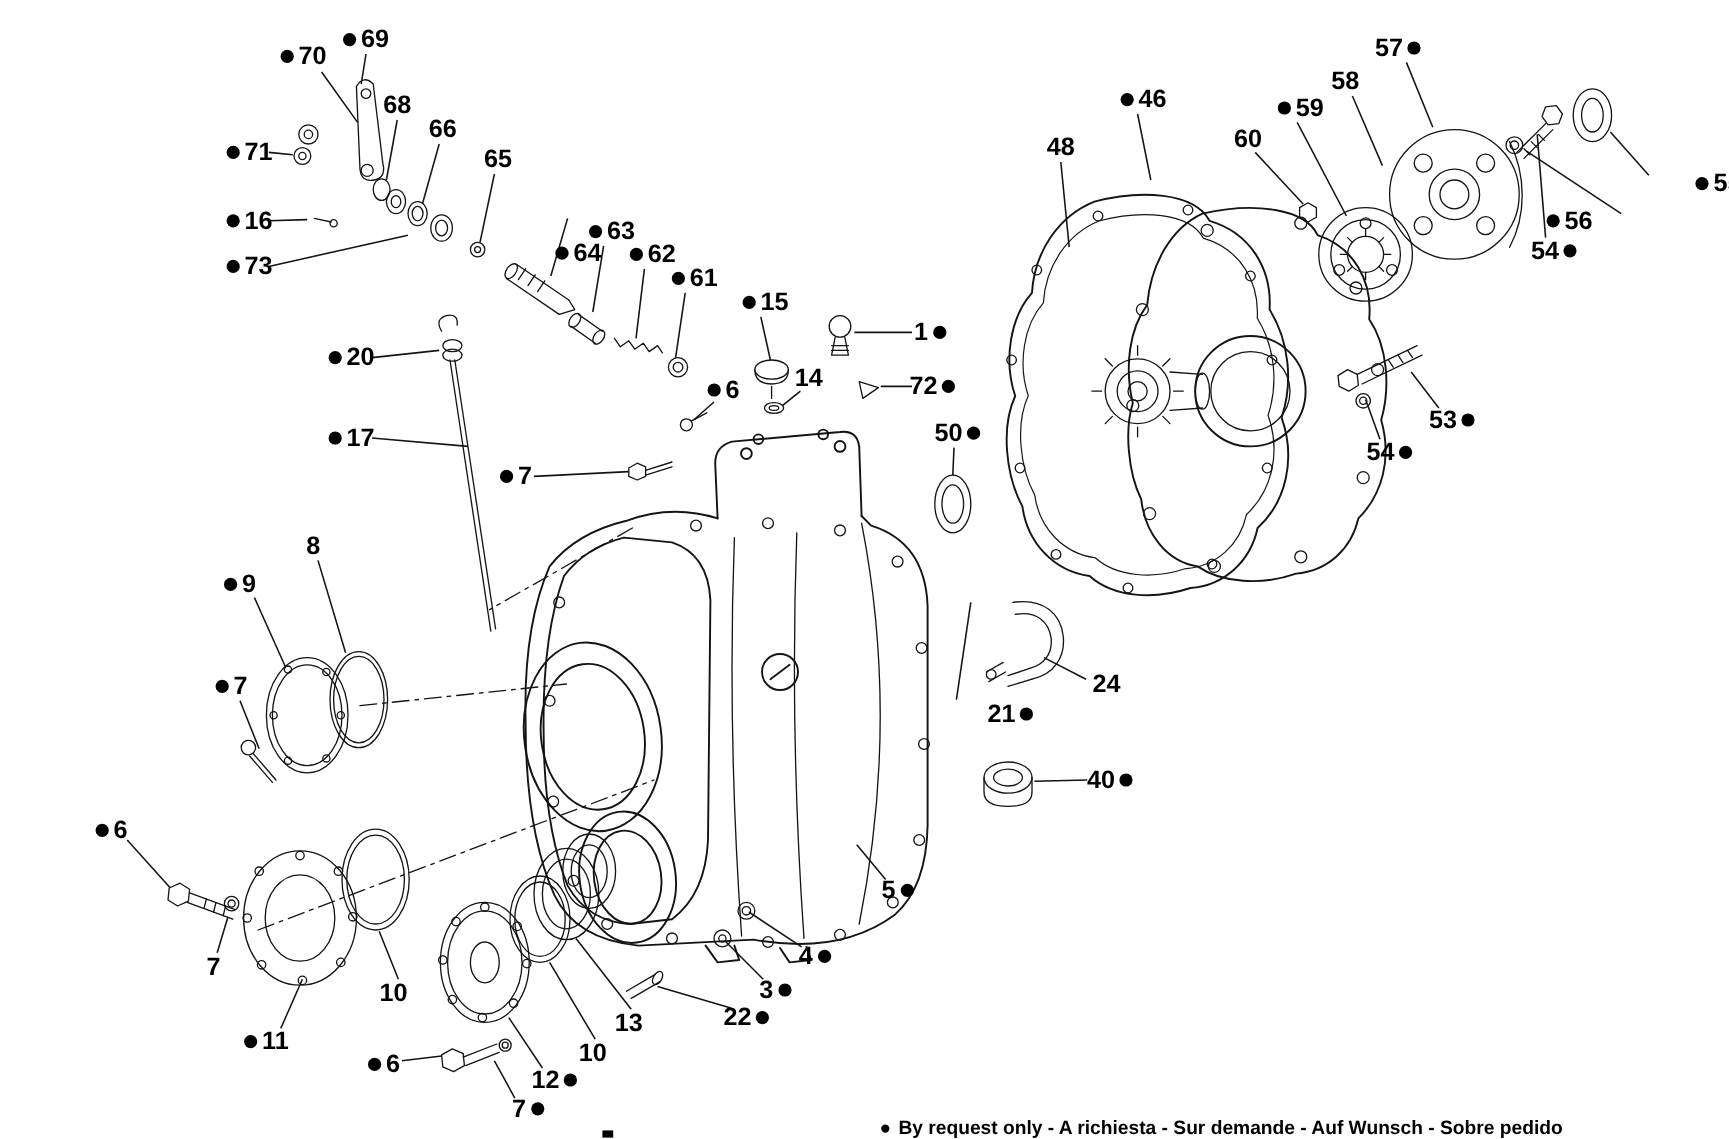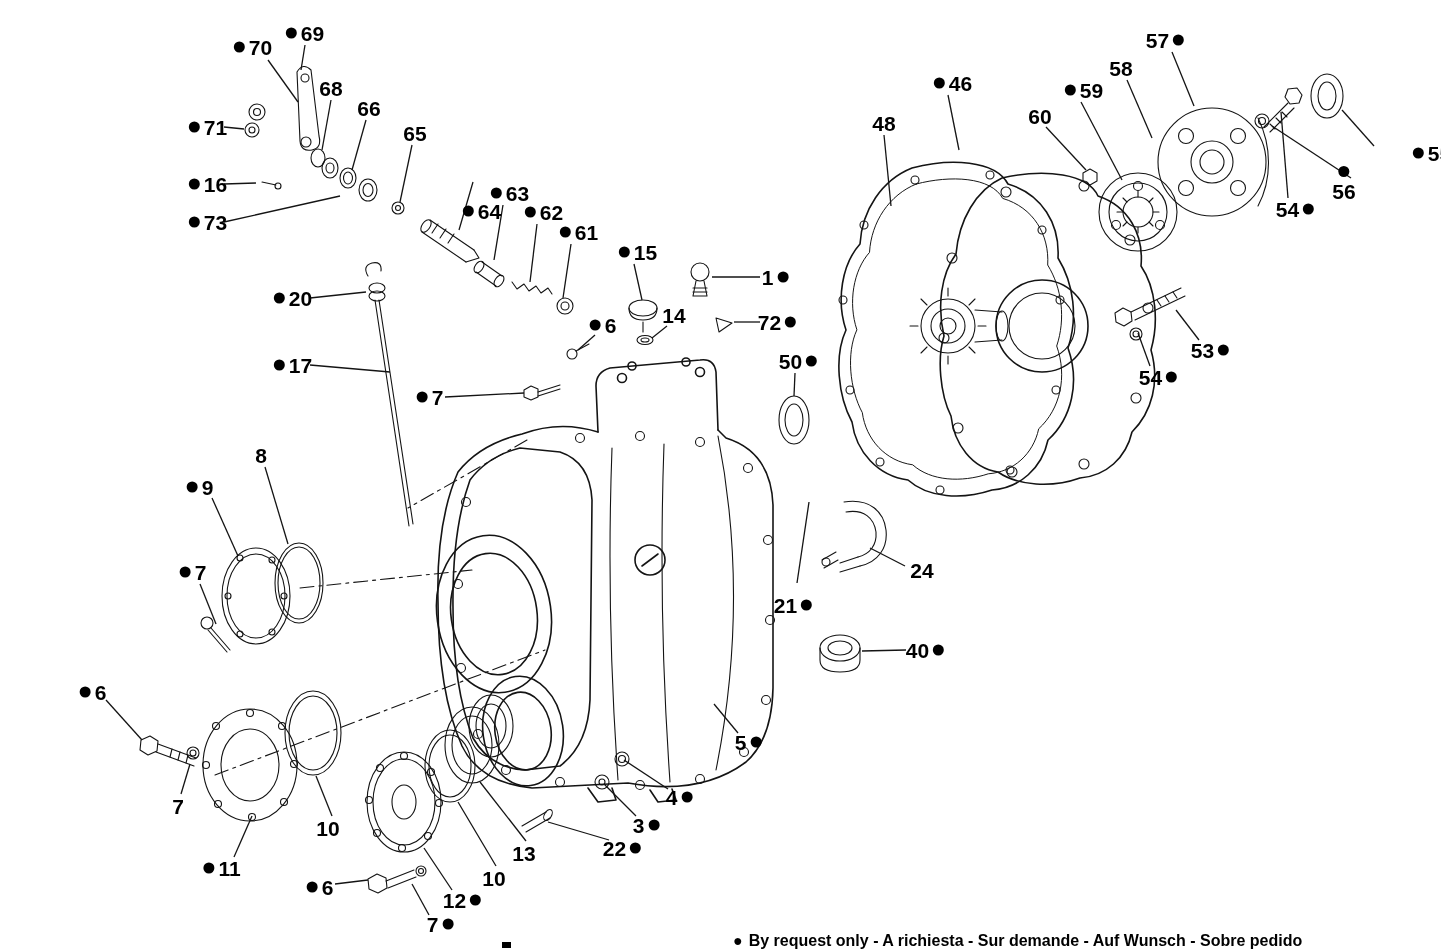--- a/index.html
+++ b/index.html
@@ -461,21 +461,21 @@
         <span>58</span>
       </div>
       <div class="label" style="left: 1165px; top: 40px;">
         <span>57</span>
         <span class="dot"></span>
       </div>
       <div class="label" style="left: 1432px; top: 153px;">
         <span class="dot"></span>
         <span>55</span>
       </div>
-      <div class="label" style="left: 1344px; top: 184px; flex-direction: column;">
+      <div class="label" style="left: 1308px; top: 184px;">
         <span class="dot"></span>
         <span>56</span>
       </div>
       <div class="label" style="left: 1295px; top: 209px;">
         <span>54</span>
         <span class="dot"></span>
       </div>
       <div class="label" style="left: 1210px; top: 350px;">
         <span>53</span>
         <span class="dot"></span>
@@ -540,21 +540,21 @@
         <span class="dot"></span>
       </div>
       <div class="label" style="left: 748px; top: 742px;">
         <span>5</span>
         <span class="dot"></span>
       </div>
       <div class="label" style="left: 925px; top: 650px;">
         <span>40</span>
         <span class="dot"></span>
       </div>
-      <div class="label" style="left: 793px; top: 595px; margin-top: 10px;">
+      <div class="label" style="left: 842px; top: 595px;">
         <span>21</span>
         <span class="dot"></span>
       </div>
       <div class="label" style="left: 922px; top: 570px; text-align: right;">
         <span>24</span>
       </div>
     </div>
 
 <div id="footer">
   <span>●</span>

